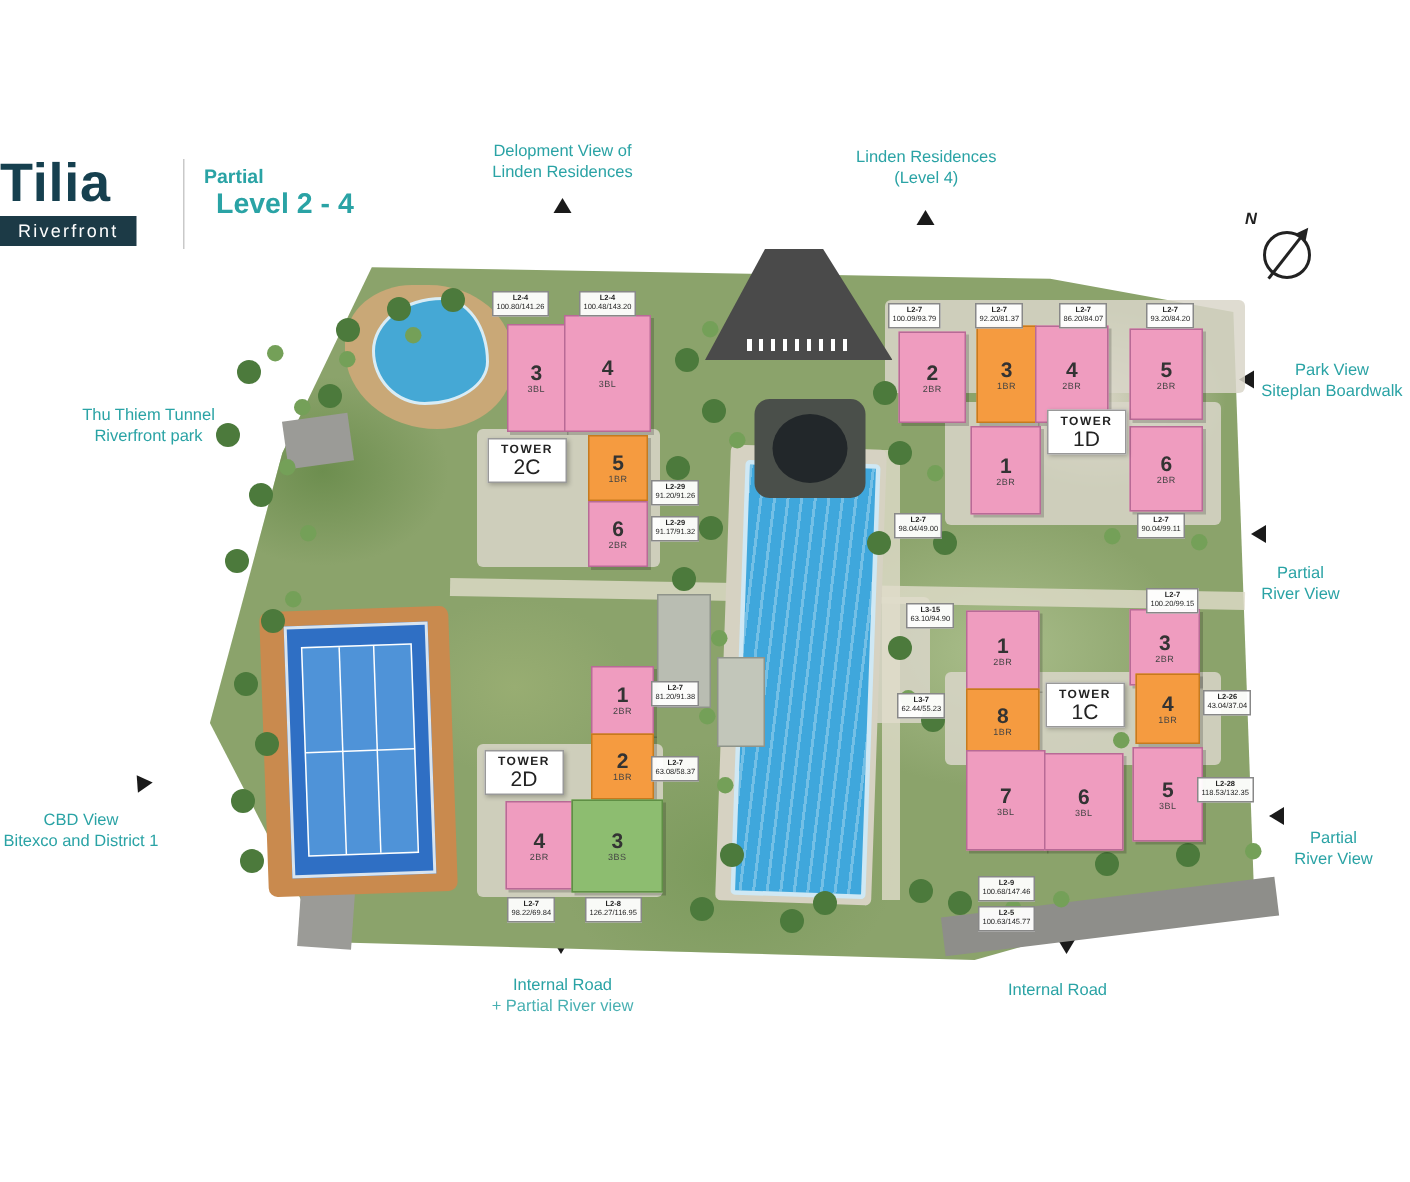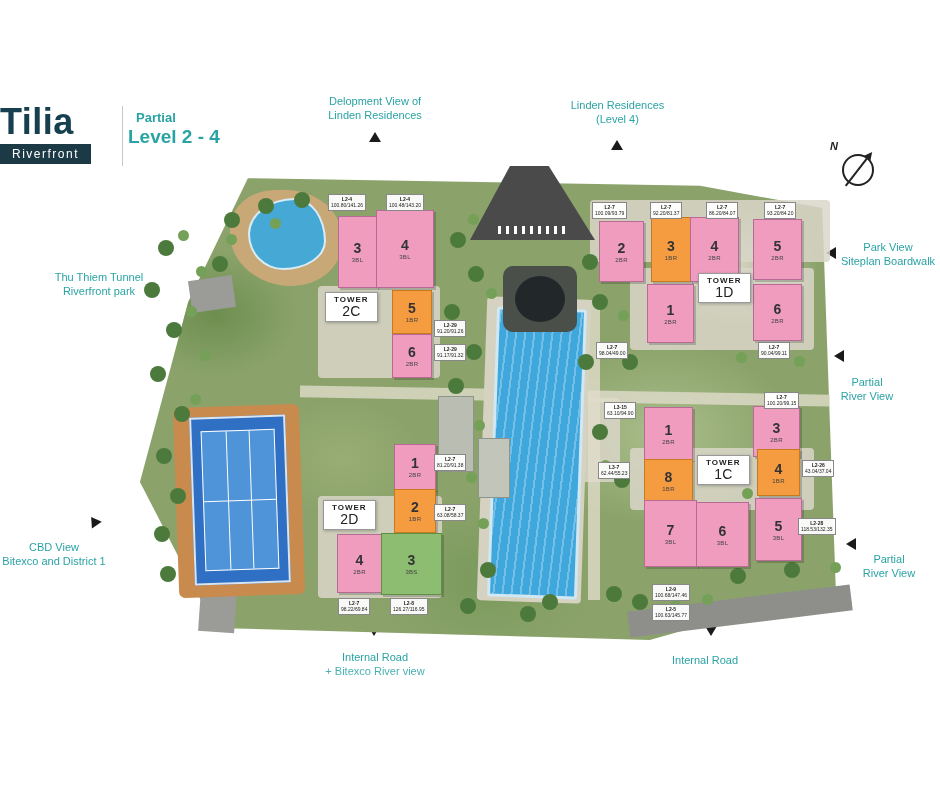--- a/index.html
+++ b/index.html
@@ -5,21 +5,21 @@
   html,body{margin:0;padding:0}
   body{font-family:"Liberation Sans",sans-serif}
   .canvas{position:relative;width:940px;height:788px;background:#ffffff;overflow:hidden}
 
   
   .brand{position:absolute;left:0;top:104px}
   .brand-name{font-size:36px;font-weight:bold;color:#16404f;letter-spacing:.5px;line-height:1}
   .brand-sub{display:inline-block;margin-top:4px;background:#1c3a46;color:#fff;font-size:12px;letter-spacing:1.5px;padding:3px 12px}
   .header-divider{position:absolute;left:122px;top:106px;width:1px;height:60px;background:#c9c9c9}
   .plan-title{position:absolute;left:136px;top:110px;color:#2aa3a5;font-weight:bold;font-size:13px}
-  .plan-level{position:absolute;left:128px;top:126px;color:#2aa3a5;font-weight:bold;font-size:19px}
+  .plan-level{position:absolute;left:144px;top:126px;color:#2aa3a5;font-weight:bold;font-size:19px}
 
   
   .annotation{position:absolute;color:#2aa3a5;font-size:11px;line-height:1.3;text-align:center}
   .annotation span{display:block}
   .arrow{position:absolute;width:0;height:0}
   .arrow-up{border-left:6px solid transparent;border-right:6px solid transparent;border-bottom:10px solid #1a1a1a}
   .arrow-down{border-left:6px solid transparent;border-right:6px solid transparent;border-top:10px solid #1a1a1a}
   .arrow-left{border-top:6px solid transparent;border-bottom:6px solid transparent;border-right:10px solid #1a1a1a}
   .arrow-right{border-top:6px solid transparent;border-bottom:6px solid transparent;border-left:10px solid #1a1a1a}
 
@@ -158,21 +158,21 @@
   <div class="arrow arrow-right" style="left:197px;top:290px"></div>
 
   <div class="annotation" style="left:-8px;top:540px;width:124px">
     <span>CBD View</span>
     <span>Bitexco and District 1</span>
   </div>
   <div class="arrow arrow-up" style="left:88px;top:516px;transform:rotate(-35deg)"></div>
 
   <div class="annotation" style="left:305px;top:650px;width:140px">
     <span>Internal Road</span>
-    <span style="opacity:.85">+ Bitexco River view</span>
+    <span style="opacity:.85">+ Partial River view</span>
   </div>
   <div class="arrow arrow-down" style="left:368px;top:626px"></div>
 
   <div class="annotation" style="left:650px;top:653px;width:110px">
     <span>Internal Road</span>
   </div>
   <div class="arrow arrow-down" style="left:705px;top:626px"></div>
 
   <div class="compass">
     <span class="compass-n">N</span>

